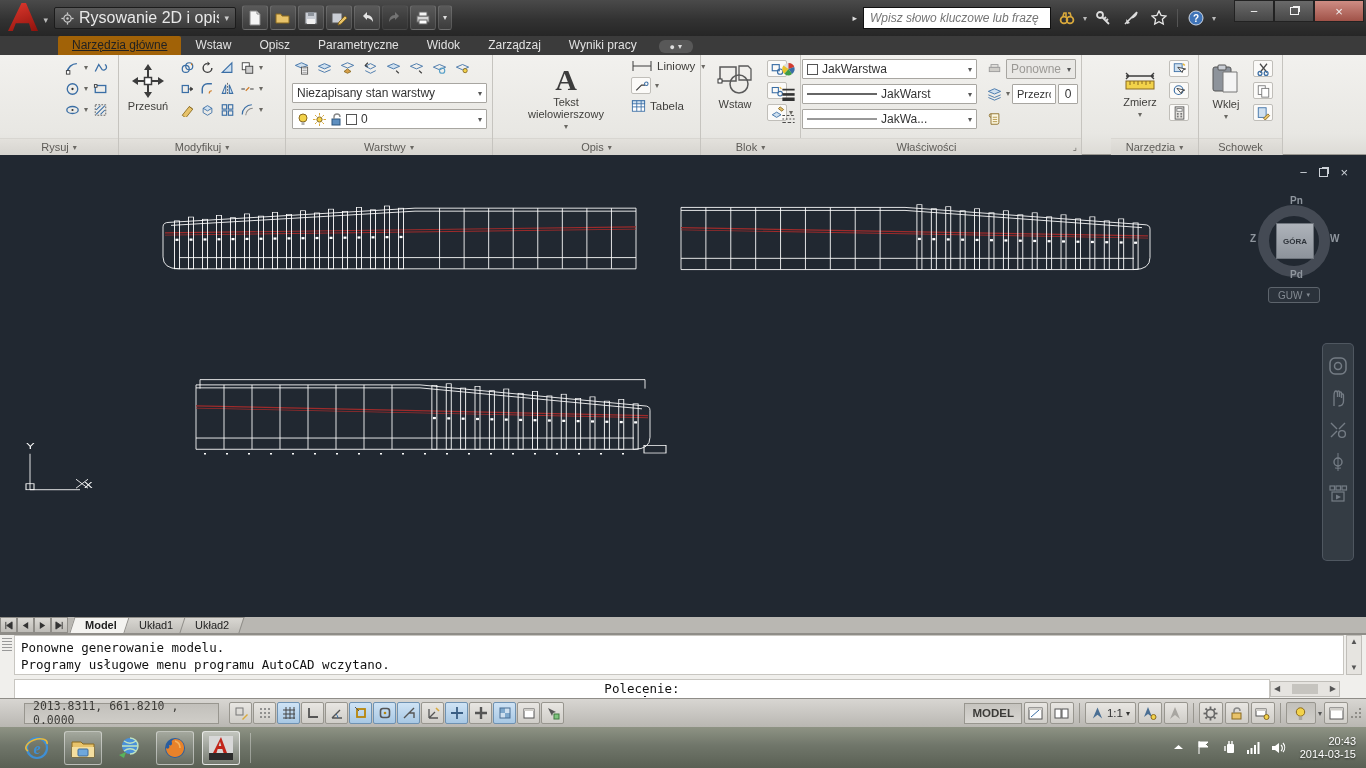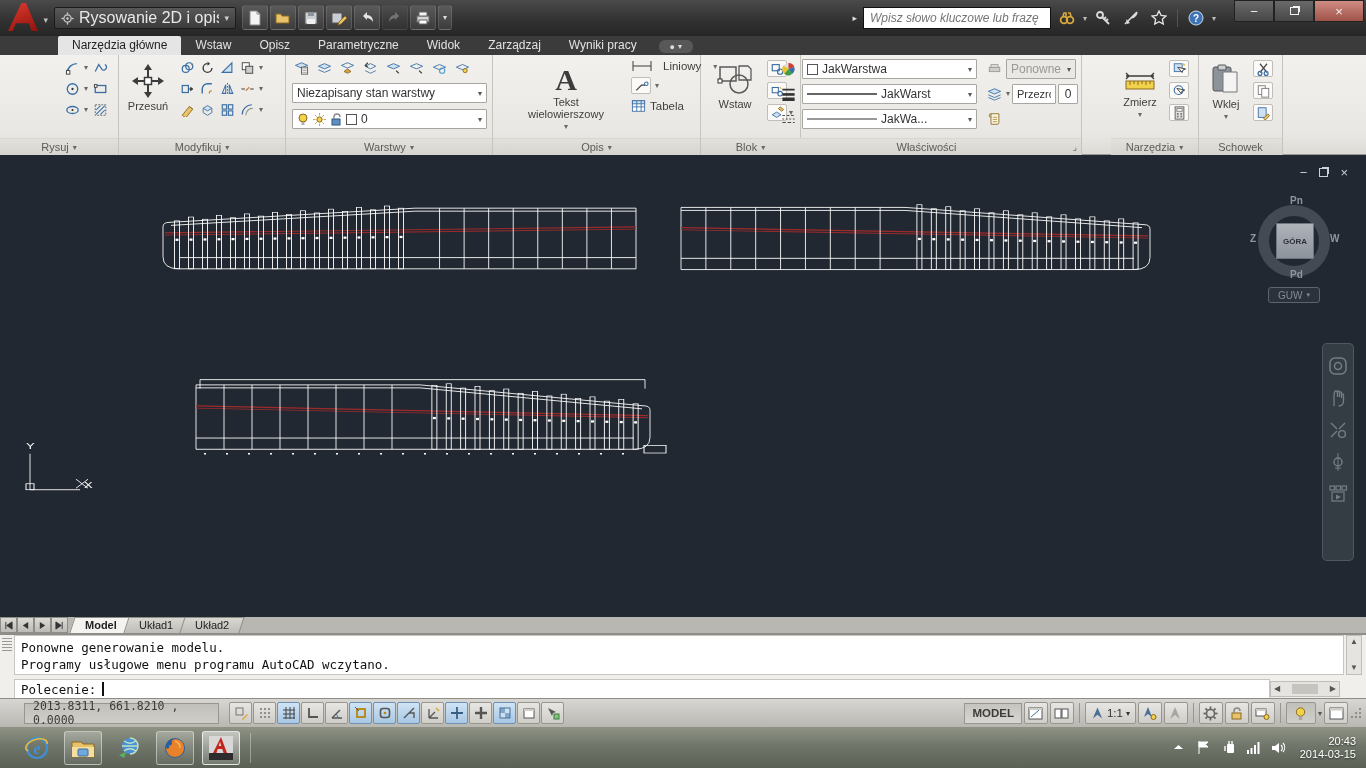--- a/index.html
+++ b/index.html
@@ -33,21 +33,21 @@
   .icsep { width:1px; height:18px; background:#555; margin:0 2px; }
   #wincontrols { position:absolute; right:2px; top:0; display:flex; }
   .wbtn { width:40px; height:22px; display:flex; align-items:center; justify-content:center;
     border:1px solid #222; background:linear-gradient(180deg,#6a6a6a,#474747); color:#f2f2f2; font-size:13px; }
   .wbtn.close { width:50px; background:linear-gradient(180deg,#cf8d84,#a05248); }
   .wbtn .rbox { width:9px; height:8px; border:1px solid #f2f2f2; box-shadow:2px -2px 0 -1px #f2f2f2; }
 
   
   #tabrow { position:absolute; left:0; top:36px; width:1366px; height:19px; background:#3b3b3b; display:flex; align-items:flex-end; padding-left:58px; }
   .rtab { padding:2px 14px 3px; color:#e2e2e2; font-size:12px; cursor:pointer; white-space:nowrap; }
-  .rtab.active { background:#e5e5e5; color:#222; border-radius:2px 2px 0 0; }
+  .rtab.active { background:#a16207; color:#222; border-radius:2px 2px 0 0;text-decoration:underline; }
   #ribbonmin { margin-left:8px; margin-bottom:2px; width:34px; height:13px; border-radius:6px; background:#585858;
     color:#ddd; font-size:8px; display:flex; align-items:center; justify-content:center; gap:3px; }
 
   
   #ribbon { position:absolute; left:0; top:55px; width:1366px; height:100px;
     background:linear-gradient(180deg,#f2f1ee 0%,#e8e7e3 80%,#dddbd6 100%); border-bottom:1px solid #9a9892; }
   .panel { position:absolute; top:0; height:100px; border-right:1px solid #c6c4bf; }
   .plabel { position:absolute; left:0; right:0; bottom:0; height:17px; border-top:1px solid #d8d6d1;
     color:#5d5b57; font-size:11px; display:flex; align-items:center; justify-content:center; gap:4px; background:linear-gradient(180deg,#e3e1dc,#d6d4cf); }
   .plabel .pc { font-size:8px; color:#6a6863; }
@@ -88,21 +88,21 @@
   .ltab span { display:inline-block; transform:skewX(18deg); }
   .ltab.active { background:#f4f3f0; font-weight:bold; }
 
   
   #cmdwin { position:absolute; left:0; top:633px; width:1366px; height:65px; background:#f0efec; border-top:2px solid #8f8d88; }
   #cmdhist { position:absolute; left:14px; top:0; right:22px; height:40px; background:#fff; border:1px solid #c8c6c1;
     font-family:"DejaVu Sans Mono",monospace; font-size:12.5px; color:#111; padding:3px 6px; line-height:17px; white-space:pre; }
   #cmdgrip { position:absolute; left:2px; top:2px; width:10px; height:14px;
     background:repeating-linear-gradient(0deg,#999 0 1px,transparent 1px 3px); }
   #cmdline { position:absolute; left:14px; top:44px; right:96px; height:20px; background:#fff; border:1px solid #c8c6c1;
-    font-family:"DejaVu Sans Mono",monospace; font-size:12.5px; color:#111; padding:1px 6px; display:flex; align-items:center; }
+    font-family:"DejaVu Sans Mono",monospace; font-size:12.5px; color:#111; padding:1px 6px; display:flex; align-items:center;flex-direction:column; }
   #cursorbar { width:2px; height:14px; background:#111; margin-left:6px; }
   #vscroll { position:absolute; right:4px; top:0; width:16px; height:40px; background:#e6e4e0; border:1px solid #c0beb9;
     display:flex; flex-direction:column; justify-content:space-between; align-items:center; padding:2px 0; }
   #hscroll { position:absolute; right:26px; top:46px; width:70px; height:16px; background:#e6e4e0; border:1px solid #c0beb9;
     display:flex; align-items:center; justify-content:space-between; padding:0 3px; }
   #hscroll .thumb { width:26px; height:10px; background:#c6c4bf; }
   .scar { font-size:8px; color:#555; line-height:8px; }
 
   
   #statusbar { position:absolute; left:0; top:698px; width:1366px; height:29px;
@@ -527,21 +527,21 @@
 
   <div class="panel" style="left:493px;width:208px">
     <div style="position:absolute;left:30px;top:2px;width:86px" class="bigbtn">
       <svg width="34" height="30" viewBox="0 0 34 30">
           <text x="17" y="26" font-size="30" font-weight="bold" fill="#3c3c3c" text-anchor="middle" font-family="Liberation Serif,serif">A</text>
         </svg>
       <span class="blabel">Tekst wielowierszowy</span>
       <span class="bc">▾</span>
     </div>
     <div style="position:absolute;left:138px;top:5px;display:flex;flex-direction:column;gap:5px">
-      <div style="display:flex;align-items:center;gap:10px">
+      <div style="display:flex;align-items:center;gap:4px">
         <svg width="22" height="12" viewBox="0 0 22 12">
             <line x1="2" y1="1" x2="2" y2="11" stroke="#3c3c3c"></line>
             <line x1="20" y1="1" x2="20" y2="11" stroke="#3c3c3c"></line>
             <line x1="2" y1="6" x2="20" y2="6" stroke="#3c3c3c"></line>
           </svg>
         <span style="font-size:11.5px;color:#3f3e3b">Liniowy</span>
         <span class="mcaret">▾</span>
       </div>
       <div style="display:flex;align-items:center;gap:2px">
         <div class="mi" style="border:1px solid #c0beb9;background:#fbfaf8">

